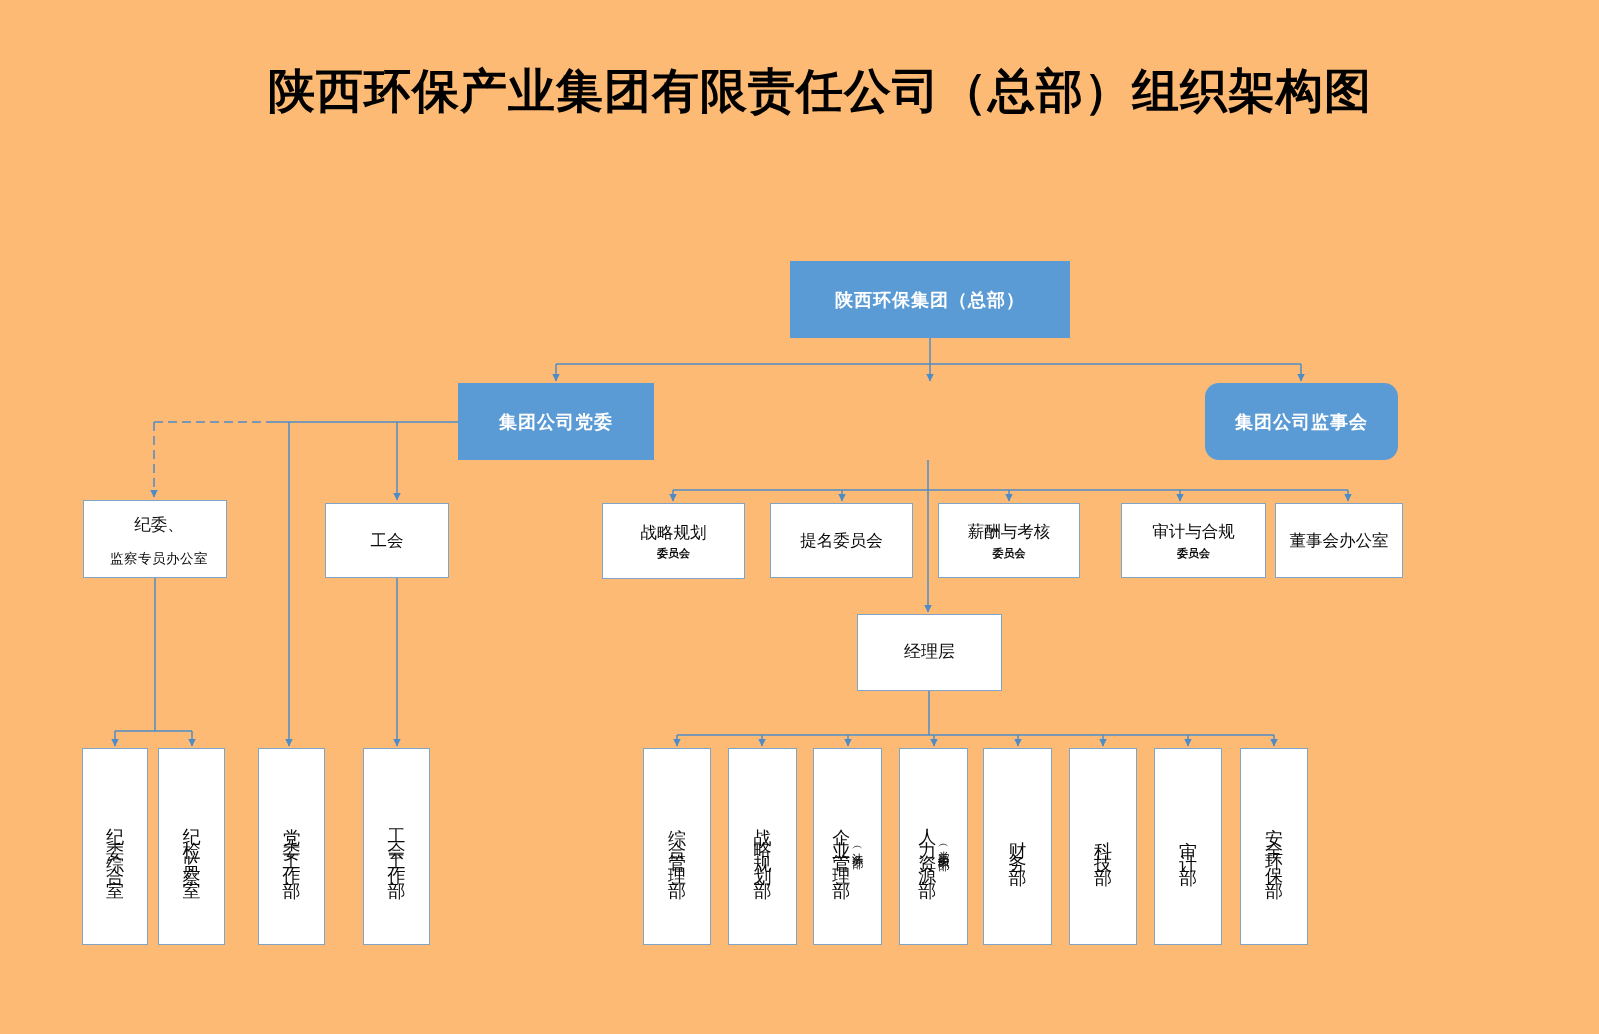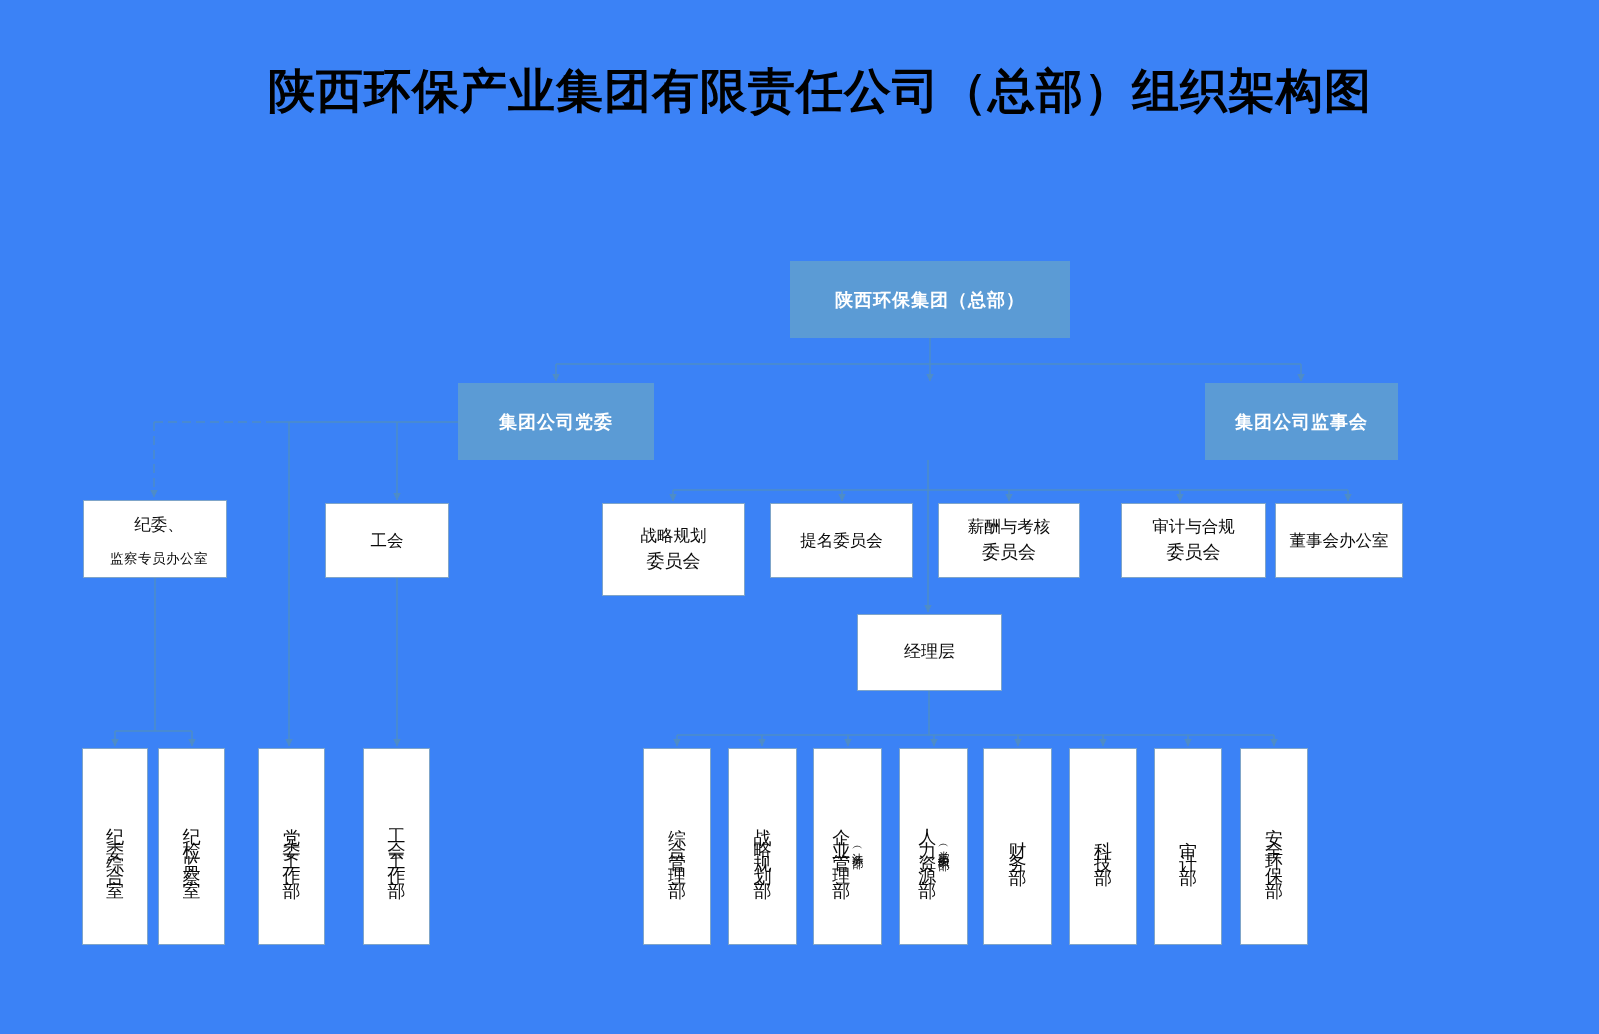--- a/index.html
+++ b/index.html
@@ -1,36 +1,36 @@
 <!DOCTYPE html>
 <html style="--primary-blue: #5B9BD5; --line-blue: #4E8CC7; --box-border: #7FA5C9;"><head>
 <meta charset="utf-8">
 <style>
   html,body{margin:0;padding:0;background:#ffffff;}
   .canvas{
-    position:relative;width:1599px;height:1034px;background:#3b82f6;overflow:hidden;
+    position:relative;width:1599px;height:1034px;background:#fdba74;overflow:hidden;
     font-family:"Liberation Sans","DejaVu Sans",sans-serif;color:#111;
   }
   .chart-title{
     position:absolute;left:160px;top:60px;width:1320px;text-align:center;
     font-family:"Liberation Serif","DejaVu Serif",serif;
     font-weight:bold;font-size:47px;letter-spacing:1px;color:#000;white-space:nowrap;
   }
   .bbox{
     position:absolute;box-sizing:border-box;background:var(--primary-blue,#5B9BD5);
     display:flex;align-items:center;justify-content:center;text-align:center;
     color:#fff;font-weight:bold;font-size:18px;letter-spacing:1px;
   }
   .wbox{
     position:absolute;box-sizing:border-box;background:#fff;
     border:1.4px solid var(--box-border,#7FA5C9);
     display:flex;flex-direction:column;align-items:center;justify-content:center;
     text-align:center;font-size:16.5px;line-height:1.55;color:#0a0a0a;
   }
-  .wbox .l2{font-size:18px;}
+  .wbox .l2{font-size:11px;font-weight:bold;}
   .jiwei{justify-content:space-between;padding:11px 2px 7px 10px;}
   .jiwei .jw2{font-size:13.5px;letter-spacing:0.5px;}
   .vbox{
     position:absolute;box-sizing:border-box;background:#fff;
     border:1.4px solid var(--box-border,#7FA5C9);
     display:flex;flex-direction:row;align-items:center;justify-content:center;gap:1px;
   }
   .vlabel{
     writing-mode:vertical-rl;text-orientation:mixed;
     font-size:18px;letter-spacing:13px;color:#0a0a0a;line-height:1;
@@ -96,33 +96,33 @@
     <line x1="192" y1="731" x2="192" y2="746" marker-end="url(#arr)"></line>
   </svg>
 
   <div class="bbox" style="left:790px;top:261px;width:280px;height:77px;">
     <span>陕西环保集团（总部）</span>
   </div>
 
   <div class="bbox" style="left:458px;top:383px;width:196px;height:77px;">
     <span>集团公司党委</span>
   </div>
-  <div class="bbox" style="left:1205px;top:383px;width:193px;height:77px;">
+  <div class="bbox" style="left:1205px;top:383px;width:193px;height:77px;border-radius:14px;">
     <span>集团公司监事会</span>
   </div>
 
   <div class="wbox jiwei" style="left:83px;top:500px;width:144px;height:78px;">
     <span class="jw1">纪委、</span>
     <span class="jw2">监察专员办公室</span>
   </div>
   <div class="wbox" style="left:325px;top:503px;width:124px;height:75px;">
     <span>工会</span>
   </div>
 
-  <div class="wbox" style="left:602px;top:503px;width:143px;height:93px;">
+  <div class="wbox" style="left:602px;top:503px;width:143px;height:76px;">
     <span>战略规划</span>
     <span class="l2">委员会</span>
   </div>
   <div class="wbox" style="left:770px;top:503px;width:143px;height:75px;">
     <span>提名委员会</span>
     <span class="l2"></span>
   </div>
   <div class="wbox" style="left:938px;top:503px;width:142px;height:75px;">
     <span>薪酬与考核</span>
     <span class="l2">委员会</span>

